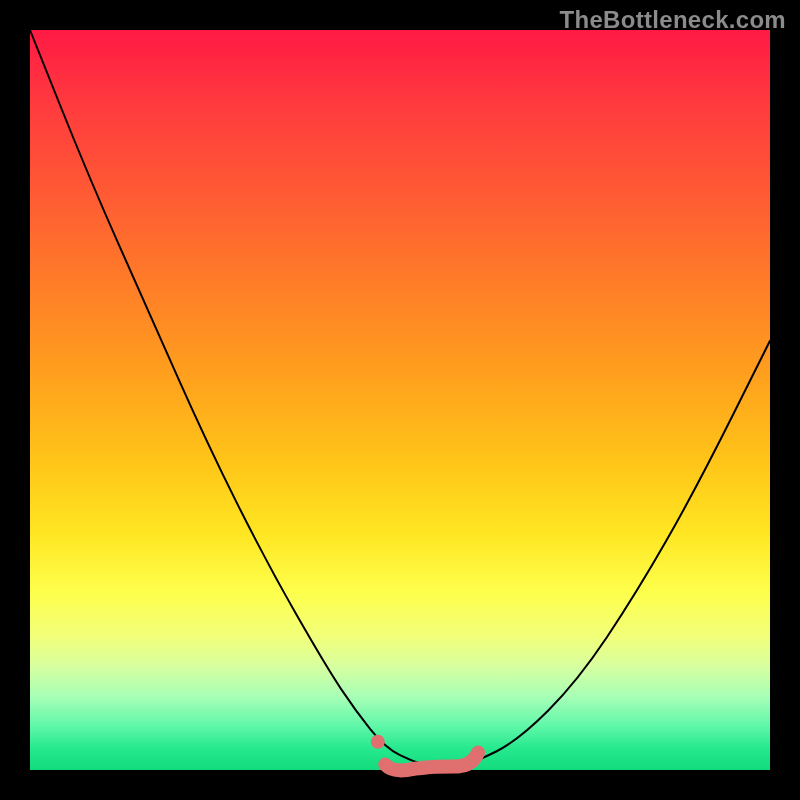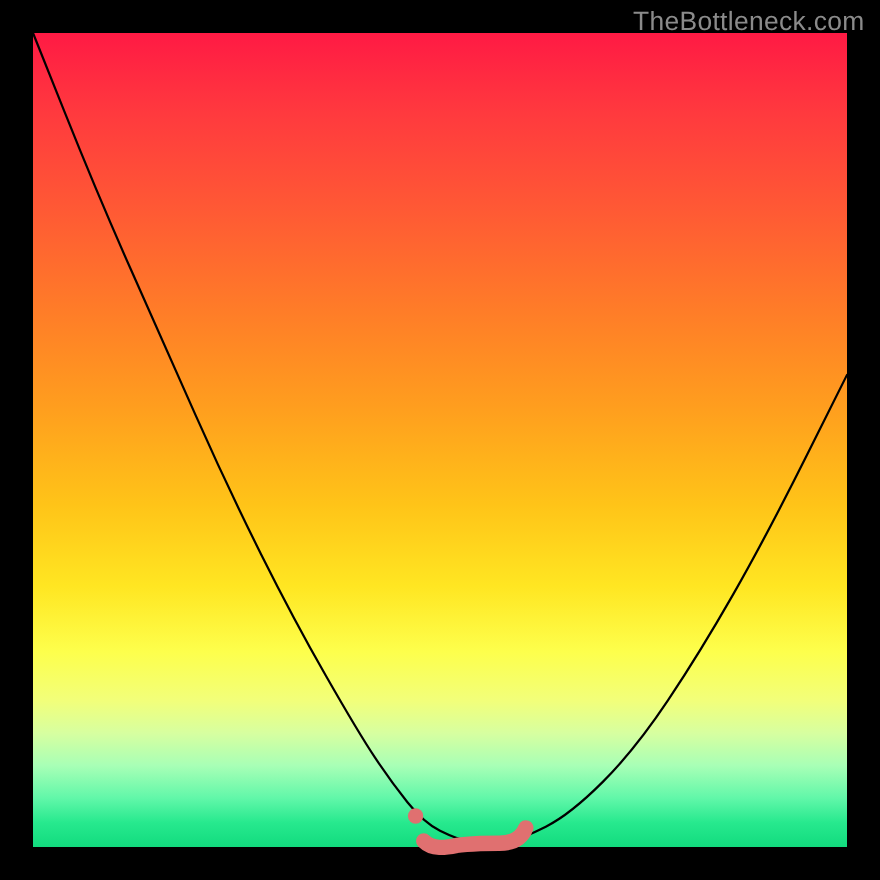--- a/index.html
+++ b/index.html
@@ -16,21 +16,21 @@
     width: 800px;
     height: 800px;
     background: #000;
   }
   .watermark {
     position: absolute;
     top: 6px;
     right: 14px;
     color: #8b8b8b;
     font-size: 24px;
-    font-weight: 400;
+    font-weight: 700;
     letter-spacing: 0.3px;
     z-index: 10;
   }
   .plot-area {
     position: absolute;
     left: 30px;
     top: 30px;
     width: 740px;
     height: 740px;
     

